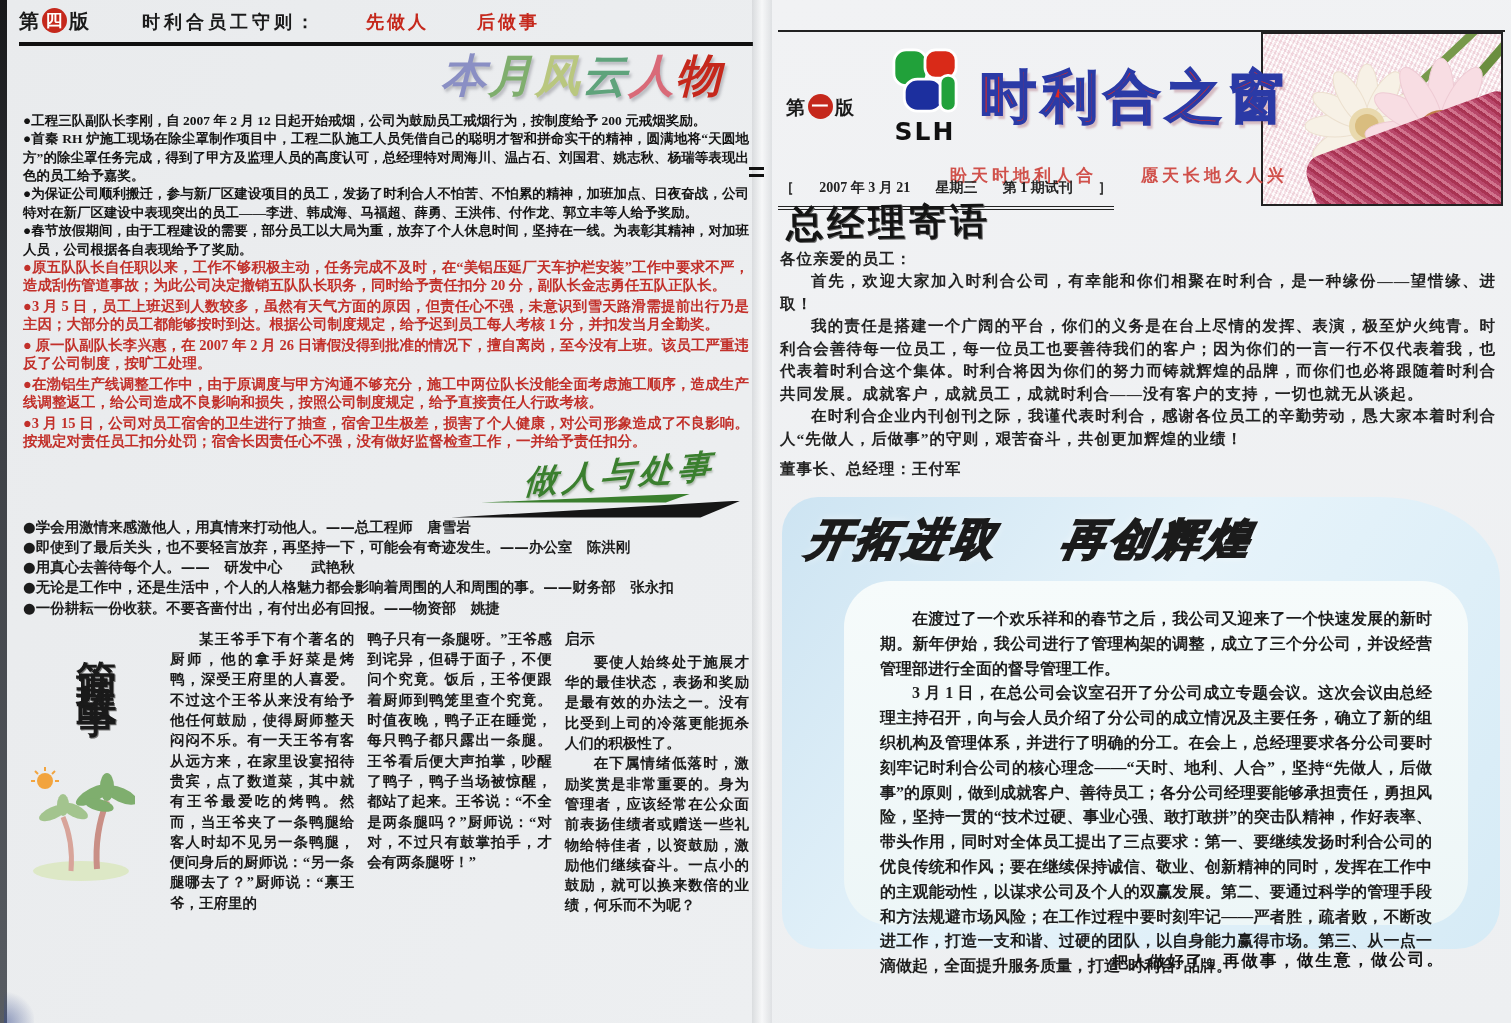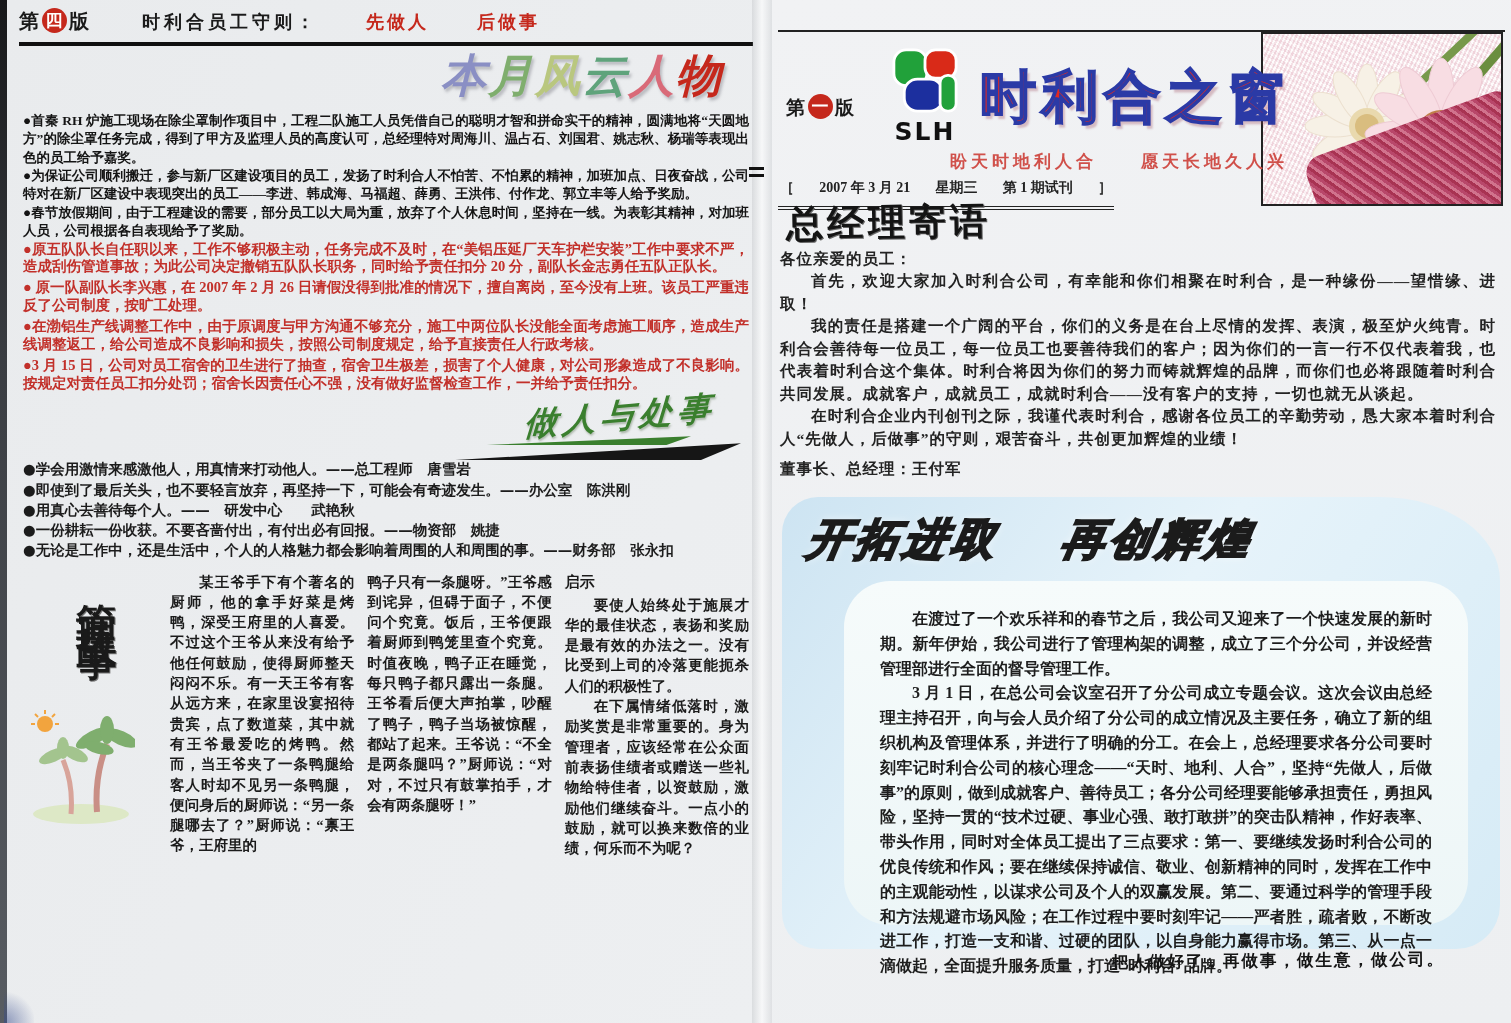--- a/index.html
+++ b/index.html
@@ -58,21 +58,21 @@
   .crimson{position:absolute;right:-36px;bottom:-46px;width:220px;height:130px;transform:rotate(-20deg);
         border-radius:18px;
         background:repeating-linear-gradient(55deg,#a83352 0 3px,#d1738d 3px 6px,#b8476a 6px 9px);}
   .photo svg{position:absolute;left:0;top:0;}
   .edition-r{position:absolute;left:8px;top:62px;font-weight:800;font-size:19px;letter-spacing:1px;}
   .logo{position:absolute;left:102px;top:16px;width:90px;text-align:center;}
   .logo-text{display:block;margin-top:1px;font-family:"DejaVu Sans",sans-serif;font-weight:900;font-size:25px;letter-spacing:2px;color:#111;line-height:1;}
   .mh-title{position:absolute;left:194px;top:20px;margin:8px;font-family:"DejaVu Sans",sans-serif;
         font-size:56px;font-weight:900;letter-spacing:6px;color:#e02a22;white-space:nowrap;
         -webkit-text-stroke:2px #2b3aa6;text-shadow:3px 4px 2px rgba(150,60,80,.3);}
-  .slogans{position:absolute;left:172px;top:118px;display:flex;gap:44px;color:#d0504a;
+  .slogans{position:absolute;left:172px;top:132px;display:flex;gap:44px;color:#d0504a;
         font-weight:800;font-size:17px;letter-spacing:4px;white-space:nowrap;}
   .dateline{position:absolute;left:2px;top:147px;width:332px;display:flex;justify-content:space-between;
         font-size:14px;font-weight:600;color:#222;}
   .dateline-rule{position:absolute;left:0;top:174px;width:336px;border-top:4px double #222;}
   .staff-box{position:absolute;left:336px;top:110px;width:218px;height:90px;border:4px double #222;
         background:rgba(255,255,255,.55);box-sizing:border-box;padding:10px 10px;
         display:flex;flex-direction:column;justify-content:space-between;z-index:3;}
   .staff-row{display:flex;gap:18px;font-size:14.5px;font-weight:800;white-space:nowrap;}
   .gm-title{position:absolute;left:14px;top:198px;margin:0;font-size:37px;font-weight:900;letter-spacing:4px;
         color:#141414;transform:rotate(-1deg);text-shadow:1px 1px 0 #666;}
@@ -107,43 +107,45 @@
       <span class="edition"><span>第</span><span class="circ">四</span><span>版</span></span>
       <span class="code-label">时利合员工守则：</span>
       <span class="motto">先做人</span>
       <span class="motto">后做事</span>
     </header>
 
     <h1 class="feature-title"><span class="ft-char" style="color: rgb(138, 143, 196);">本</span><span class="ft-char" style="color: rgb(127, 174, 110);">月</span><span class="ft-char" style="color: rgb(185, 199, 127);">风</span><span class="ft-char" style="color: rgb(95, 163, 123);">云</span><span class="ft-char" style="color: rgb(217, 106, 120);">人</span><span class="ft-char" style="color: rgb(197, 40, 28);">物</span></h1>
 
     <div class="p4-flow">
       <div class="news">
+        <p>●工程三队副队长李刚，自 2007 年 2 月 12 日起开始戒烟，公司为鼓励员工戒烟行为，按制度给予 200 元戒烟奖励。</p>
         <p>●首秦 RH 炉施工现场在除尘罩制作项目中，工程二队施工人员凭借自己的聪明才智和拼命实干的精神，圆满地将“天圆地方”的除尘罩任务完成，得到了甲方及监理人员的高度认可，总经理特对周海川、温占石、刘国君、姚志秋、杨瑞等表现出色的员工给予嘉奖。</p>
         <p>●为保证公司顺利搬迁，参与新厂区建设项目的员工，发扬了时利合人不怕苦、不怕累的精神，加班加点、日夜奋战，公司特对在新厂区建设中表现突出的员工——李进、韩成海、马福超、薛勇、王洪伟、付作龙、郭立丰等人给予奖励。</p>
         <p>●春节放假期间，由于工程建设的需要，部分员工以大局为重，放弃了个人休息时间，坚持在一线。为表彰其精神，对加班人员，公司根据各自表现给予了奖励。</p>
       </div>
 
       <div class="assess">
         <p>●原五队队长自任职以来，工作不够积极主动，任务完成不及时，在“美铝压延厂天车护栏安装”工作中要求不严，造成刮伤管道事故；为此公司决定撤销五队队长职务，同时给予责任扣分 20 分，副队长金志勇任五队正队长。</p>
+        <p>●3 月 5 日，员工上班迟到人数较多，虽然有天气方面的原因，但责任心不强，未意识到雪天路滑需提前出行乃是主因；大部分的员工都能够按时到达。根据公司制度规定，给予迟到员工每人考核 1 分，并扣发当月全勤奖。</p>
         <p>● 原一队副队长李兴惠，在 2007 年 2 月 26 日请假没得到批准的情况下，擅自离岗，至今没有上班。该员工严重违反了公司制度，按旷工处理。</p>
         <p>●在渤铝生产线调整工作中，由于原调度与甲方沟通不够充分，施工中两位队长没能全面考虑施工顺序，造成生产线调整返工，给公司造成不良影响和损失，按照公司制度规定，给予直接责任人行政考核。</p>
         <p>●3 月 15 日，公司对员工宿舍的卫生进行了抽查，宿舍卫生极差，损害了个人健康，对公司形象造成了不良影响。按规定对责任员工扣分处罚；宿舍长因责任心不强，没有做好监督检查工作，一并给予责任扣分。</p>
       </div>
 
       <div class="conduct-head">
         <span class="swoosh-black"></span>
         <span class="swoosh-green"></span>
         <span class="conduct-title">做人与处事</span>
       </div>
       <div class="quotes">
         <p>●学会用激情来感激他人，用真情来打动他人。——总工程师　唐雪岩</p>
         <p>●即使到了最后关头，也不要轻言放弃，再坚持一下，可能会有奇迹发生。——办公室　陈洪刚</p>
         <p>●用真心去善待每个人。——　研发中心　　武艳秋</p>
+        <p>●无论是工作中，还是生活中，个人的人格魅力都会影响着周围的人和周围的事。——财务部　张永扣</p>
         <p>●一份耕耘一份收获。不要吝啬付出，有付出必有回报。——物资部　姚捷</p>
-        <p>●无论是工作中，还是生活中，个人的人格魅力都会影响着周围的人和周围的事。——财务部　张永扣</p>
       </div>
 
       <div class="story">
         <div class="story-side">
           <div class="vtitle">管理故事</div>
           <svg class="palm" width="112" height="118" viewBox="0 0 112 118">
             <circle cx="22" cy="16" r="8" fill="#f2a43e"></circle>
             <g stroke="#f2a43e" stroke-width="2">
                 <line x1="22" y1="2" x2="22" y2="6"></line>
                 <line x1="8" y1="16" x2="12" y2="16"></line>

